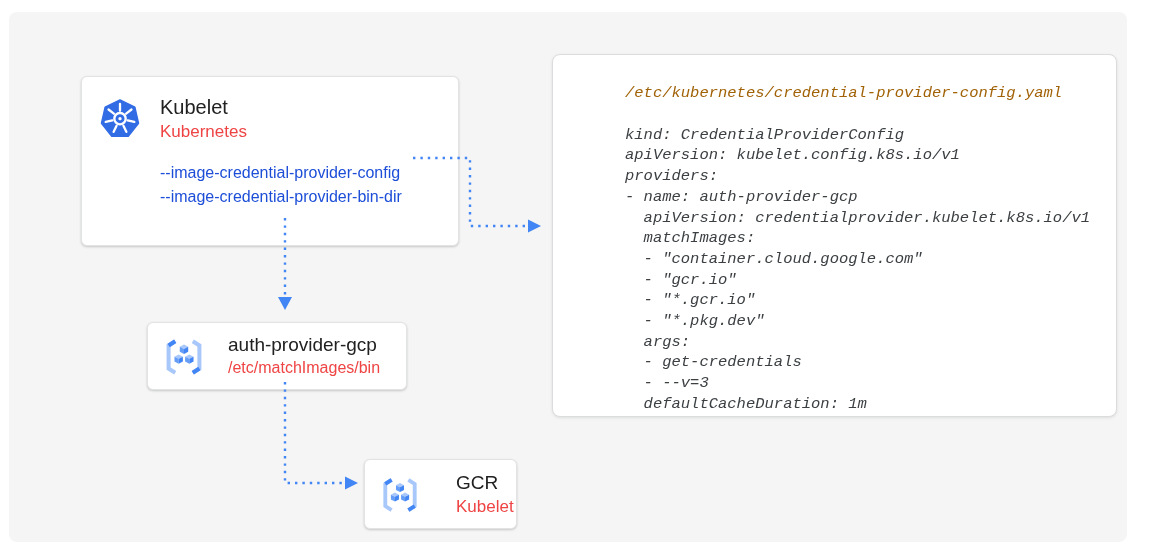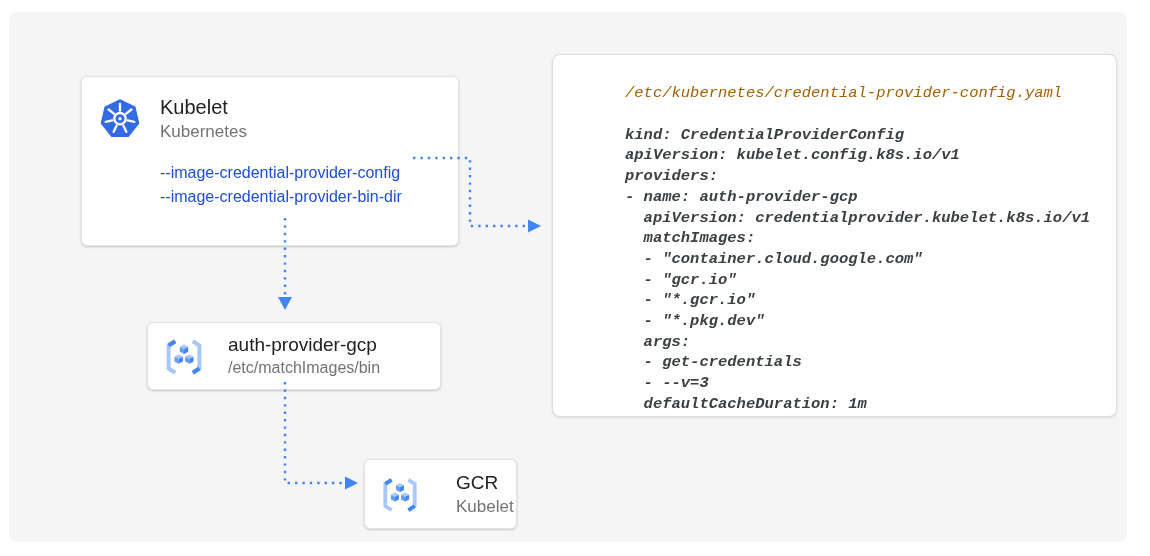--- a/index.html
+++ b/index.html
@@ -13,36 +13,36 @@
     position: absolute; left: 9px; top: 12px;
     width: 1118px; height: 530px;
     background: #f5f5f5; border-radius: 8px;
   }
   .node {
     position: absolute; background: #ffffff;
     border: 1px solid #e3e3e6; border-radius: 6px;
     box-shadow: 0 1px 2px rgba(60,64,67,.18), 0 1px 3px rgba(60,64,67,.08);
   }
   .node-kubelet { left: 72px; top: 64px; width: 378px; height: 170px; }
-  .node-auth    { left: 138px; top: 310px; width: 294px; height: 68px; }
+  .node-auth    { left: 138px; top: 310px; width: 260px; height: 68px; }
   .node-gcr     { left: 355px; top: 447px; width: 153px; height: 70px; }
 
   .icon { position: absolute; display: block; }
   .node-kubelet .icon { left: 16px; top: 20px; width: 44px; height: 44px; }
   .node-auth .icon    { left: 14px; top: 12px; width: 44px; height: 44px; }
   .node-gcr .icon     { left: 14px; top: 14px; width: 42px; height: 42px; }
   .icon svg { width: 100%; height: 100%; display: block; }
 
   .node-text { position: absolute; }
   .node-kubelet .node-text { left: 78px; top: 17px; }
   .node-auth .node-text    { left: 80px; top: 10px; }
   .node-gcr .node-text     { left: 91px; top: 11px; }
 
   .title    { font-size: 20px; line-height: 26px; color: #212121; }
-  .subtitle { font-size: 17px; line-height: 24px; color: #737373; }
+  .subtitle { font-size: 17px; line-height: 24px; color: #ef4444; }
   .node-auth .title, .node-gcr .title { font-size: 19px; line-height: 24px; }
   .node-auth .subtitle { font-size: 16px; line-height: 22px; }
 
   .flags { margin-top: 17px; }
   .flag { font-size: 16px; line-height: 24px; color: #1d4ed8; white-space: nowrap; }
 
   .code-panel {
     position: absolute; left: 543px; top: 42px;
     width: 565px; height: 363px;
     background: #ffffff; border: 1px solid #dcdcdf; border-radius: 8px;
@@ -51,21 +51,21 @@
   }
   .code-path {
     font-family: "Liberation Mono", "DejaVu Sans Mono", monospace;
     font-size: 15.5px; line-height: 20.7px;
     font-style: italic; font-weight: 400;
     color: #a16207; white-space: pre; margin: 12px 0 21px 0;
   }
   .code-body {
     font-family: "Liberation Mono", "DejaVu Sans Mono", monospace;
     font-size: 15.5px; line-height: 20.7px;
-    font-style: italic; font-weight: 700;
+    font-style: italic; font-weight: 400;
     color: #3c4043; white-space: pre; margin: 0;
   }
   .connectors {
     position: absolute; left: 0; top: 0;
     width: 1150px; height: 556px;
     pointer-events: none;
   }
 </style>
 </head>
 <body>

